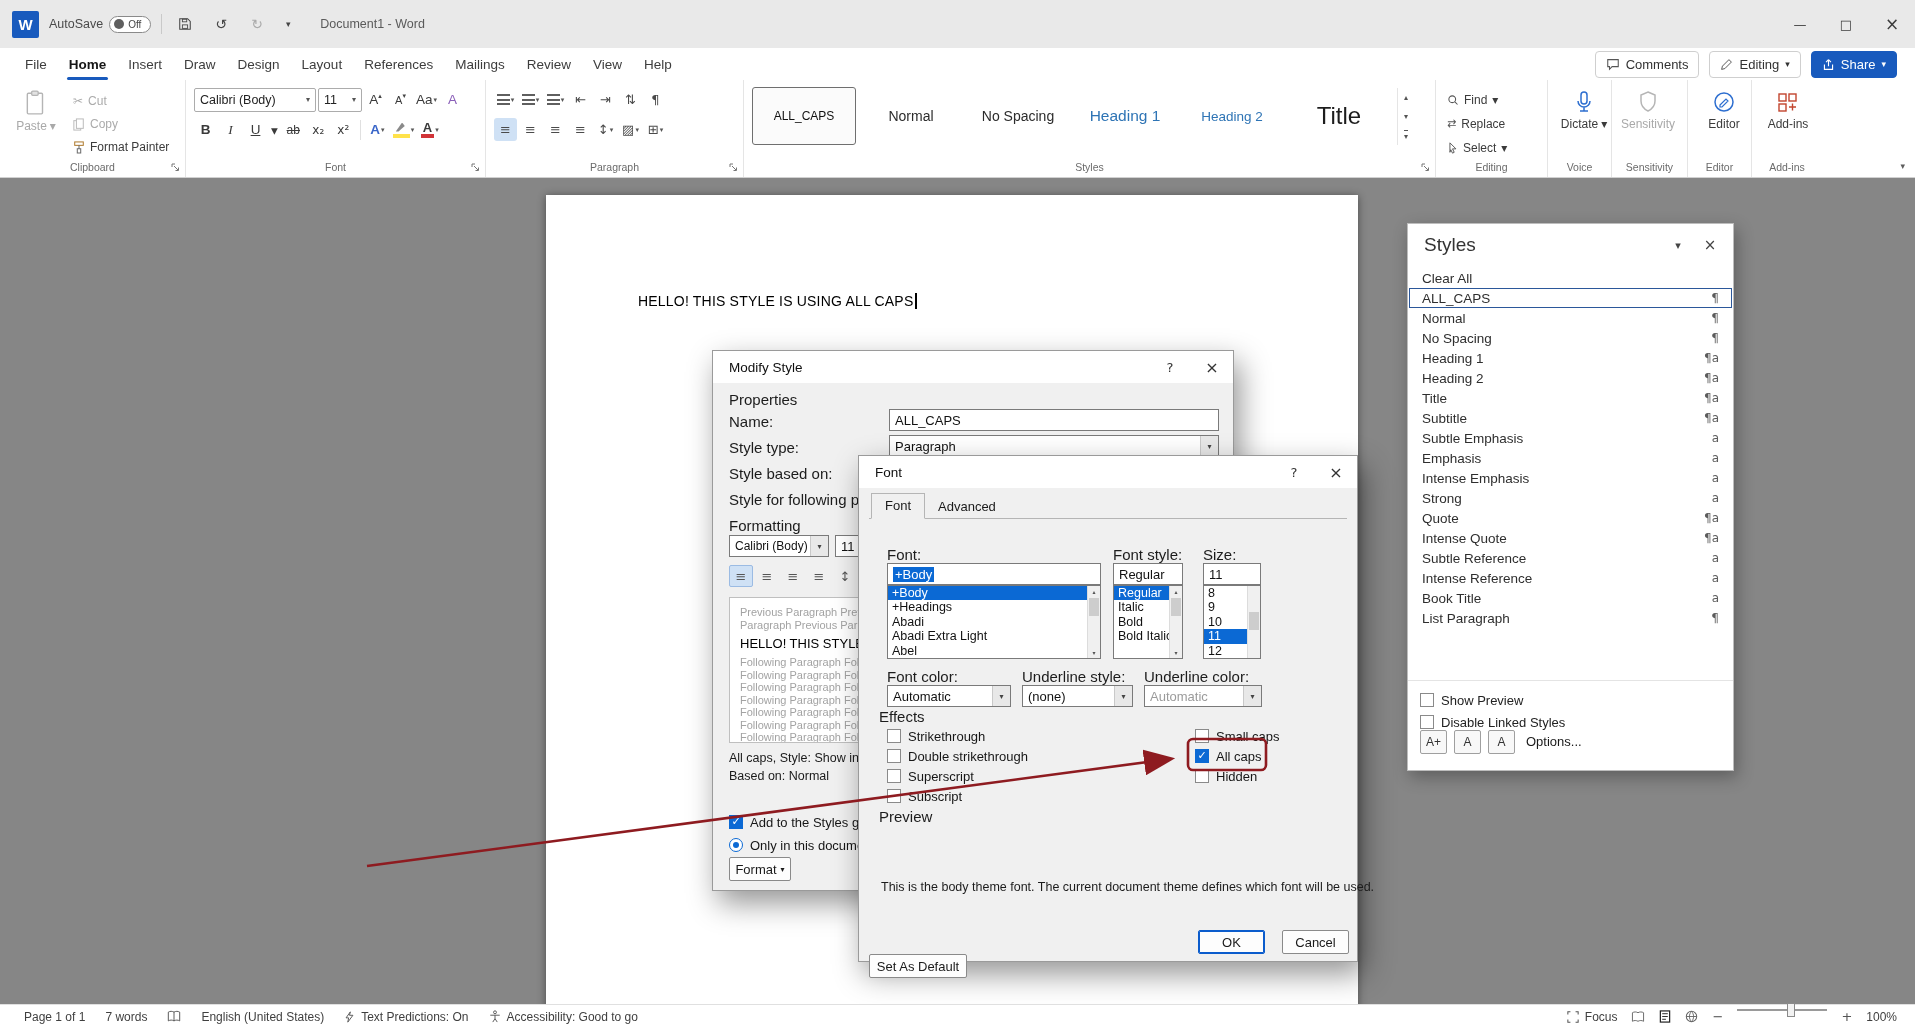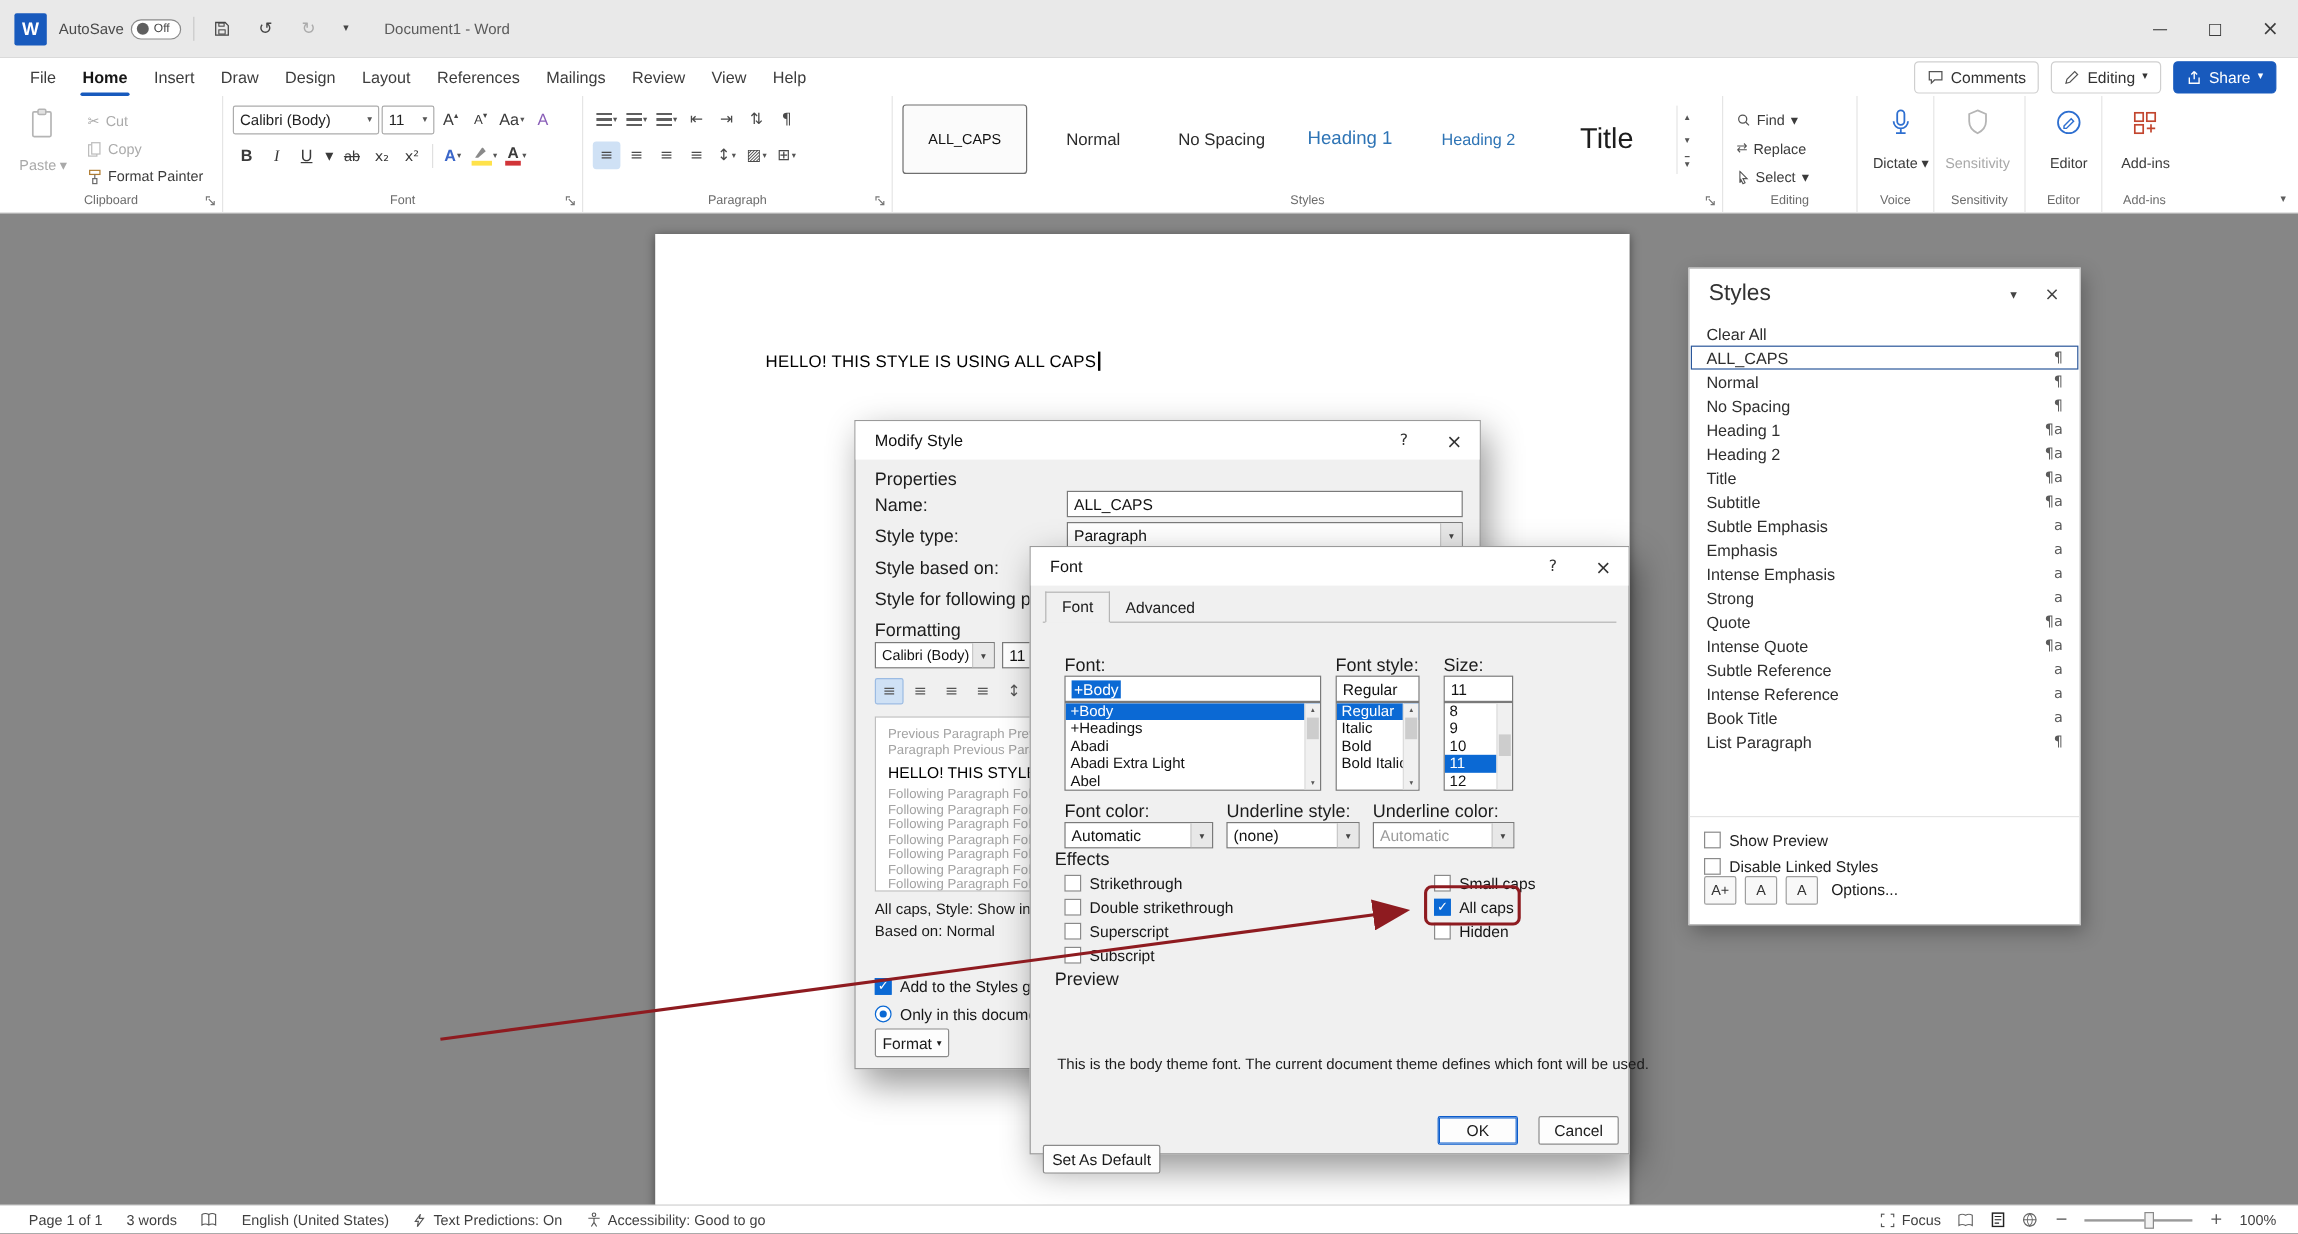--- a/index.html
+++ b/index.html
@@ -38,21 +38,21 @@
   .mr-btn { height:27px; border:1px solid #cfcfcf; border-radius:4px; background:#fff; display:flex; align-items:center; gap:6px; padding:0 10px; font-size:13px; color:#323232; }
   .mr-btn.share { background:#185abd; border-color:#185abd; color:#fff; }
   .mr-caret { font-size:9px; }
 
   
   .ribbon { position:absolute; top:80px; left:0; right:0; height:98px; background:#fff; border-bottom:1px solid #d1d1d1; display:flex; }
   .rgroup { position:relative; height:100%; border-right:1px solid #e5e5e5; padding:7px 8px 20px 8px; }
   .rlabel { position:absolute; bottom:4px; left:0; right:0; text-align:center; font-size:10.5px; color:#6b6b6b; }
   .launcher { position:absolute; right:5px; bottom:5px; width:10px; height:10px; display:flex; align-items:center; justify-content:center; }
   .g-body { display:flex; gap:6px; height:100%; }
-  .bigbtn { width:56px; display:flex; flex-direction:column; align-items:center; gap:16px; padding-top:3px; font-size:12px; color:#3b3b3b; border-radius:3px; }
+  .bigbtn { width:56px; display:flex; flex-direction:column; align-items:center; gap:4px; padding-top:3px; font-size:12px; color:#3b3b3b; border-radius:3px; }
   .bigbtn .bb-label { display:flex; align-items:center; gap:3px; line-height:13px; text-align:center; }
   .bigbtn.disabled { color:#a9a9a9; }
   .bigbtn.disabled svg * { stroke:#b5b5b5 !important; }
   .mini-col { display:flex; flex-direction:column; gap:3px; padding-top:4px; }
   .minibtn { display:flex; align-items:center; gap:5px; font-size:12px; color:#3b3b3b; height:21px; padding:0 3px; border-radius:3px; white-space:nowrap; }
   .minibtn.disabled { color:#ababab; }
   .minibtn.disabled svg * { stroke:#bdbdbd !important; }
   .rrows { display:flex; flex-direction:column; gap:5px; }
   .rrow { display:flex; align-items:center; gap:2px; height:25px; }
   .combo { display:flex; align-items:center; gap:4px; border:1px solid #acacac; background:#fff; height:24px; padding:0 5px; font-size:12.5px; color:#222; border-radius:2px; }
@@ -154,21 +154,21 @@
   .sp-tools { position:absolute; left:12px; top:506px; display:flex; gap:7px; }
   .sp-tool { width:27px; height:24px; border:1px solid #9f9f9f; background:#f8f8f8; border-radius:2px; font-size:12px; color:#333; display:flex; align-items:center; justify-content:center; }
   .sp-options { position:absolute; left:118px; top:510px; font-size:13px; color:#1a1a1a; }
 
   
   .annotation { position:absolute; inset:0; width:100%; height:100%; z-index:60; pointer-events:none; }
 
   
   .statusbar { position:absolute; left:0; right:0; bottom:0; height:24px; background:#fff; border-top:1px solid #e0e0e0; display:flex; align-items:center; font-size:12px; color:#3f3f3f; padding:0 18px 0 24px; }
   .sb-left { display:flex; align-items:center; gap:20px; }
-  .sb-right { margin-left:auto; display:flex; align-items:center; gap:14px; }
+  .sb-right { margin-left:auto; display:flex; gap:14px; }
   .sb-item { display:flex; align-items:center; gap:6px; white-space:nowrap; }
   .zoom-track { width:90px; height:2px; background:#9a9a9a; position:relative; }
   .zoom-thumb { position:absolute; left:55%; top:-6px; width:8px; height:14px; background:#f2f2f2; border:1px solid #8a8a8a; }
 </style>
 </head>
 <body>
 
 <header class="titlebar">
   <div class="tb-left">
     <div class="word-logo">
@@ -845,21 +845,21 @@
       </marker>
     </defs>
     <line x1="367" y1="688" x2="1170" y2="581" stroke="#8e1b20" stroke-width="2.6" marker-end="url(#ah)"></line>
     <rect x="1188" y="561" width="78" height="31" rx="5" fill="none" stroke="#8e1b20" stroke-width="2.6"></rect>
   </svg>
 </main>
 
 <footer class="statusbar">
   <div class="sb-left">
     <span class="sb-item">Page 1 of 1</span>
-    <span class="sb-item">3 words</span>
+    <span class="sb-item">7 words</span>
     <span class="sb-item">
         <svg width="14" height="13" viewBox="0 0 16 14">
           <path d="M8 2C6 .8 3.5.8 1.5 2v10c2-1.2 4.5-1.2 6.5 0 2-1.2 4.5-1.2 6.5 0V2C12.5.8 10 .8 8 2z" fill="none" stroke="#555" stroke-width="1.1"></path>
           <path d="M8 2v10" stroke="#555" stroke-width="1.1"></path>
         </svg>
       </span>
     <span class="sb-item">English (United States)</span>
     <span class="sb-item">
         <span>
           <svg width="11" height="12" viewBox="0 0 12 14">

